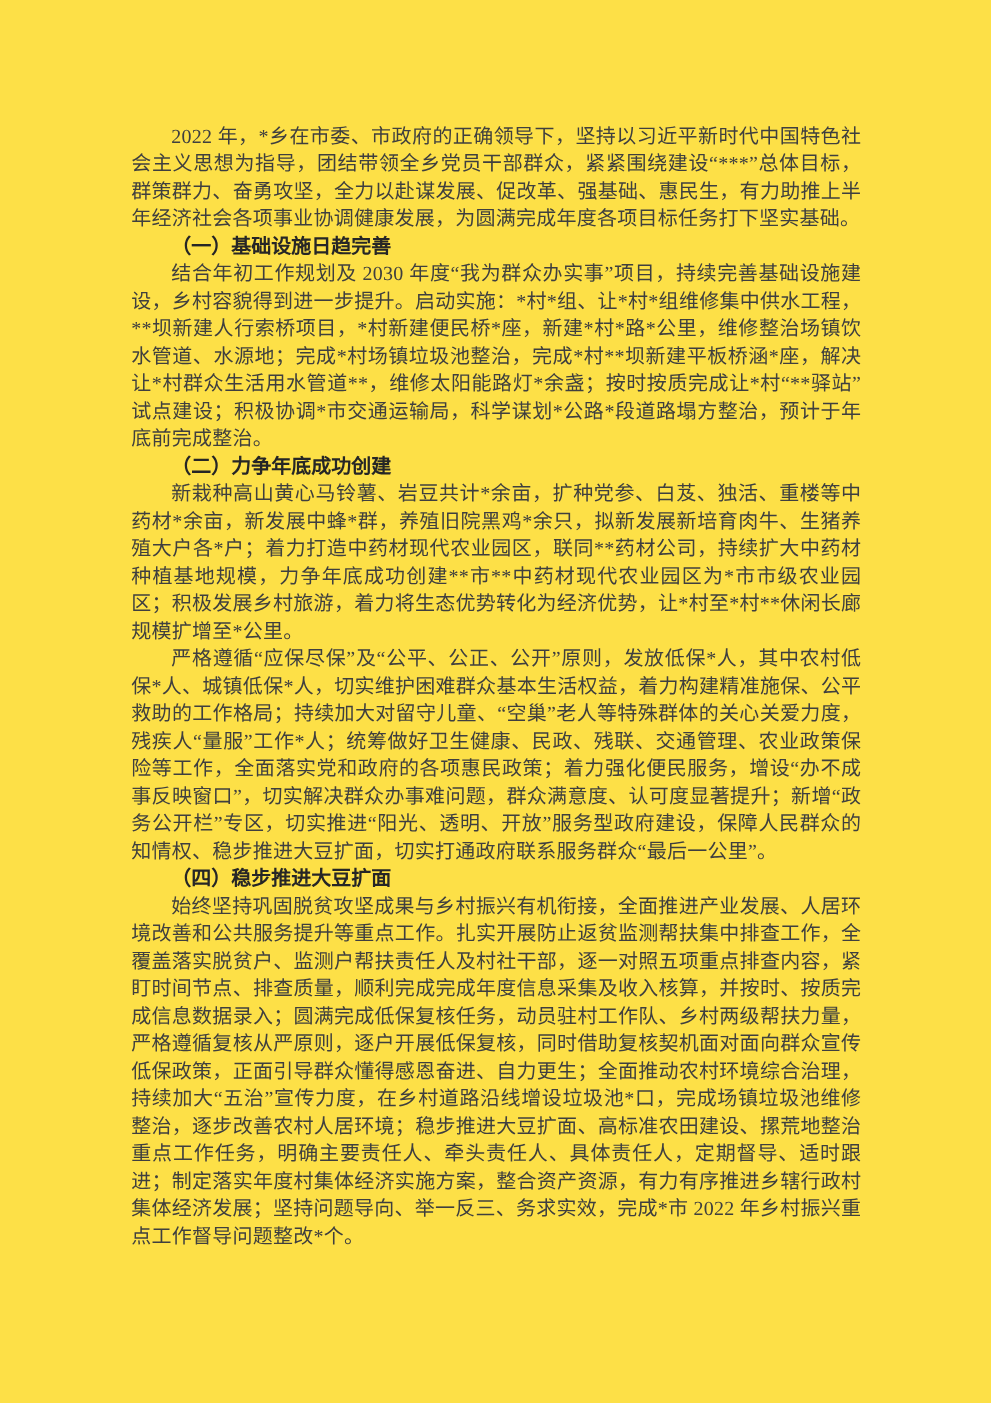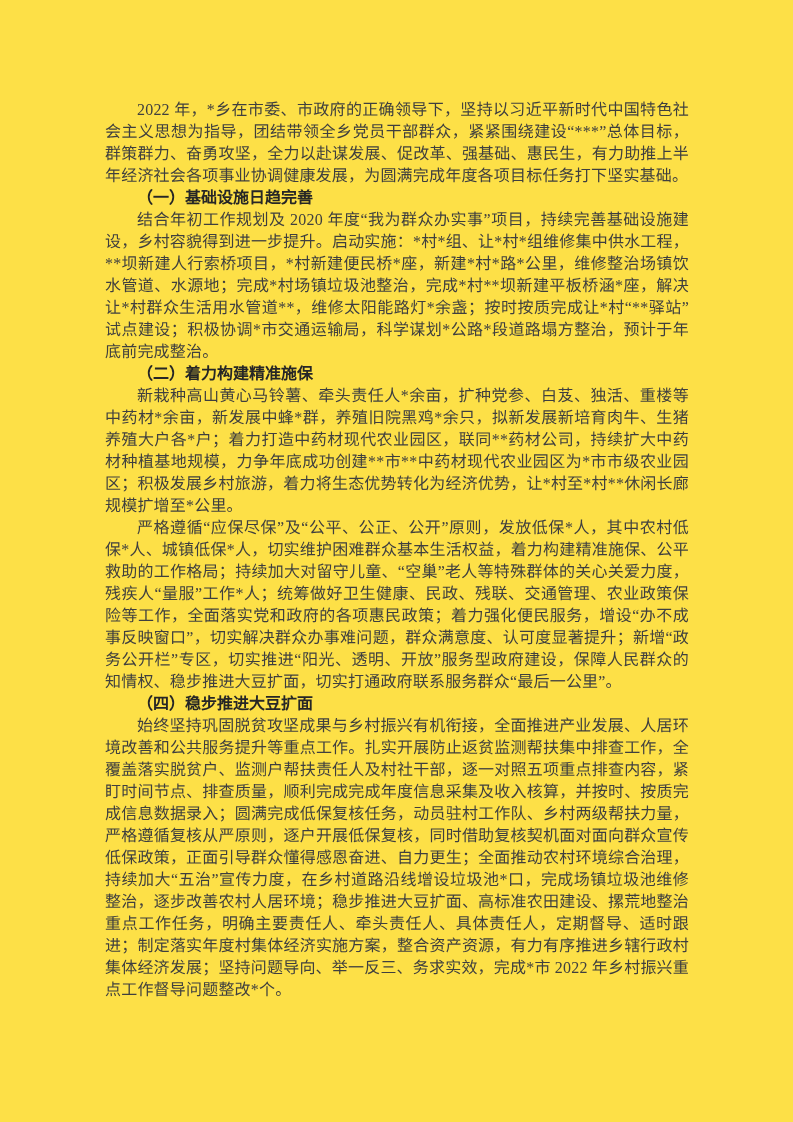--- a/index.html
+++ b/index.html
@@ -42,23 +42,23 @@
   }
 </style>
 </head>
 <body>
 
 <div class="page">
 
   <p class="para">2022 年，*乡在市委、市政府的正确领导下，坚持以习近平新时代中国特色社会主义思想为指导，团结带领全乡党员干部群众，紧紧围绕建设“***”总体目标，群策群力、奋勇攻坚，全力以赴谋发展、促改革、强基础、惠民生，有力助推上半年经济社会各项事业协调健康发展，为圆满完成年度各项目标任务打下坚实基础。</p>
 
   <h3 class="heading">（一）基础设施日趋完善</h3>
-  <p class="para">结合年初工作规划及 2020 年度“我为群众办实事”项目，持续完善基础设施建设，乡村容貌得到进一步提升。启动实施：*村*组、让*村*组维修集中供水工程，**坝新建人行索桥项目，*村新建便民桥*座，新建*村*路*公里，维修整治场镇饮水管道、水源地；完成*村场镇垃圾池整治，完成*村**坝新建平板桥涵*座，解决让*村群众生活用水管道**，维修太阳能路灯*余盏；按时按质完成让*村“**驿站”试点建设；积极协调*市交通运输局，科学谋划*公路*段道路塌方整治，预计于年底前完成整治。</p>
+  <p class="para">结合年初工作规划及 2030 年度“我为群众办实事”项目，持续完善基础设施建设，乡村容貌得到进一步提升。启动实施：*村*组、让*村*组维修集中供水工程，**坝新建人行索桥项目，*村新建便民桥*座，新建*村*路*公里，维修整治场镇饮水管道、水源地；完成*村场镇垃圾池整治，完成*村**坝新建平板桥涵*座，解决让*村群众生活用水管道**，维修太阳能路灯*余盏；按时按质完成让*村“**驿站”试点建设；积极协调*市交通运输局，科学谋划*公路*段道路塌方整治，预计于年底前完成整治。</p>
 
-  <h3 class="heading">（二）着力构建精准施保</h3>
-  <p class="para">新栽种高山黄心马铃薯、牵头责任人*余亩，扩种党参、白芨、独活、重楼等中药材*余亩，新发展中蜂*群，养殖旧院黑鸡*余只，拟新发展新培育肉牛、生猪养殖大户各*户；着力打造中药材现代农业园区，联同**药材公司，持续扩大中药材种植基地规模，力争年底成功创建**市**中药材现代农业园区为*市市级农业园区；积极发展乡村旅游，着力将生态优势转化为经济优势，让*村至*村**休闲长廊规模扩增至*公里。</p>
+  <h3 class="heading">（二）力争年底成功创建</h3>
+  <p class="para">新栽种高山黄心马铃薯、岩豆共计*余亩，扩种党参、白芨、独活、重楼等中药材*余亩，新发展中蜂*群，养殖旧院黑鸡*余只，拟新发展新培育肉牛、生猪养殖大户各*户；着力打造中药材现代农业园区，联同**药材公司，持续扩大中药材种植基地规模，力争年底成功创建**市**中药材现代农业园区为*市市级农业园区；积极发展乡村旅游，着力将生态优势转化为经济优势，让*村至*村**休闲长廊规模扩增至*公里。</p>
 
   <p class="para">严格遵循“应保尽保”及“公平、公正、公开”原则，发放低保*人，其中农村低保*人、城镇低保*人，切实维护困难群众基本生活权益，着力构建精准施保、公平救助的工作格局；持续加大对留守儿童、“空巢”老人等特殊群体的关心关爱力度，残疾人“量服”工作*人；统筹做好卫生健康、民政、残联、交通管理、农业政策保险等工作，全面落实党和政府的各项惠民政策；着力强化便民服务，增设“办不成事反映窗口”，切实解决群众办事难问题，群众满意度、认可度显著提升；新增“政务公开栏”专区，切实推进“阳光、透明、开放”服务型政府建设，保障人民群众的知情权、稳步推进大豆扩面，切实打通政府联系服务群众“最后一公里”。</p>
 
   <h3 class="heading">（四）稳步推进大豆扩面</h3>
   <p class="para">始终坚持巩固脱贫攻坚成果与乡村振兴有机衔接，全面推进产业发展、人居环境改善和公共服务提升等重点工作。扎实开展防止返贫监测帮扶集中排查工作，全覆盖落实脱贫户、监测户帮扶责任人及村社干部，逐一对照五项重点排查内容，紧盯时间节点、排查质量，顺利完成完成年度信息采集及收入核算，并按时、按质完成信息数据录入；圆满完成低保复核任务，动员驻村工作队、乡村两级帮扶力量，严格遵循复核从严原则，逐户开展低保复核，同时借助复核契机面对面向群众宣传低保政策，正面引导群众懂得感恩奋进、自力更生；全面推动农村环境综合治理，持续加大“五治”宣传力度，在乡村道路沿线增设垃圾池*口，完成场镇垃圾池维修整治，逐步改善农村人居环境；稳步推进大豆扩面、高标准农田建设、摞荒地整治重点工作任务，明确主要责任人、牵头责任人、具体责任人，定期督导、适时跟进；制定落实年度村集体经济实施方案，整合资产资源，有力有序推进乡辖行政村集体经济发展；坚持问题导向、举一反三、务求实效，完成*市 2022 年乡村振兴重点工作督导问题整改*个。</p>
 
 </div>
 
 </body></html>

